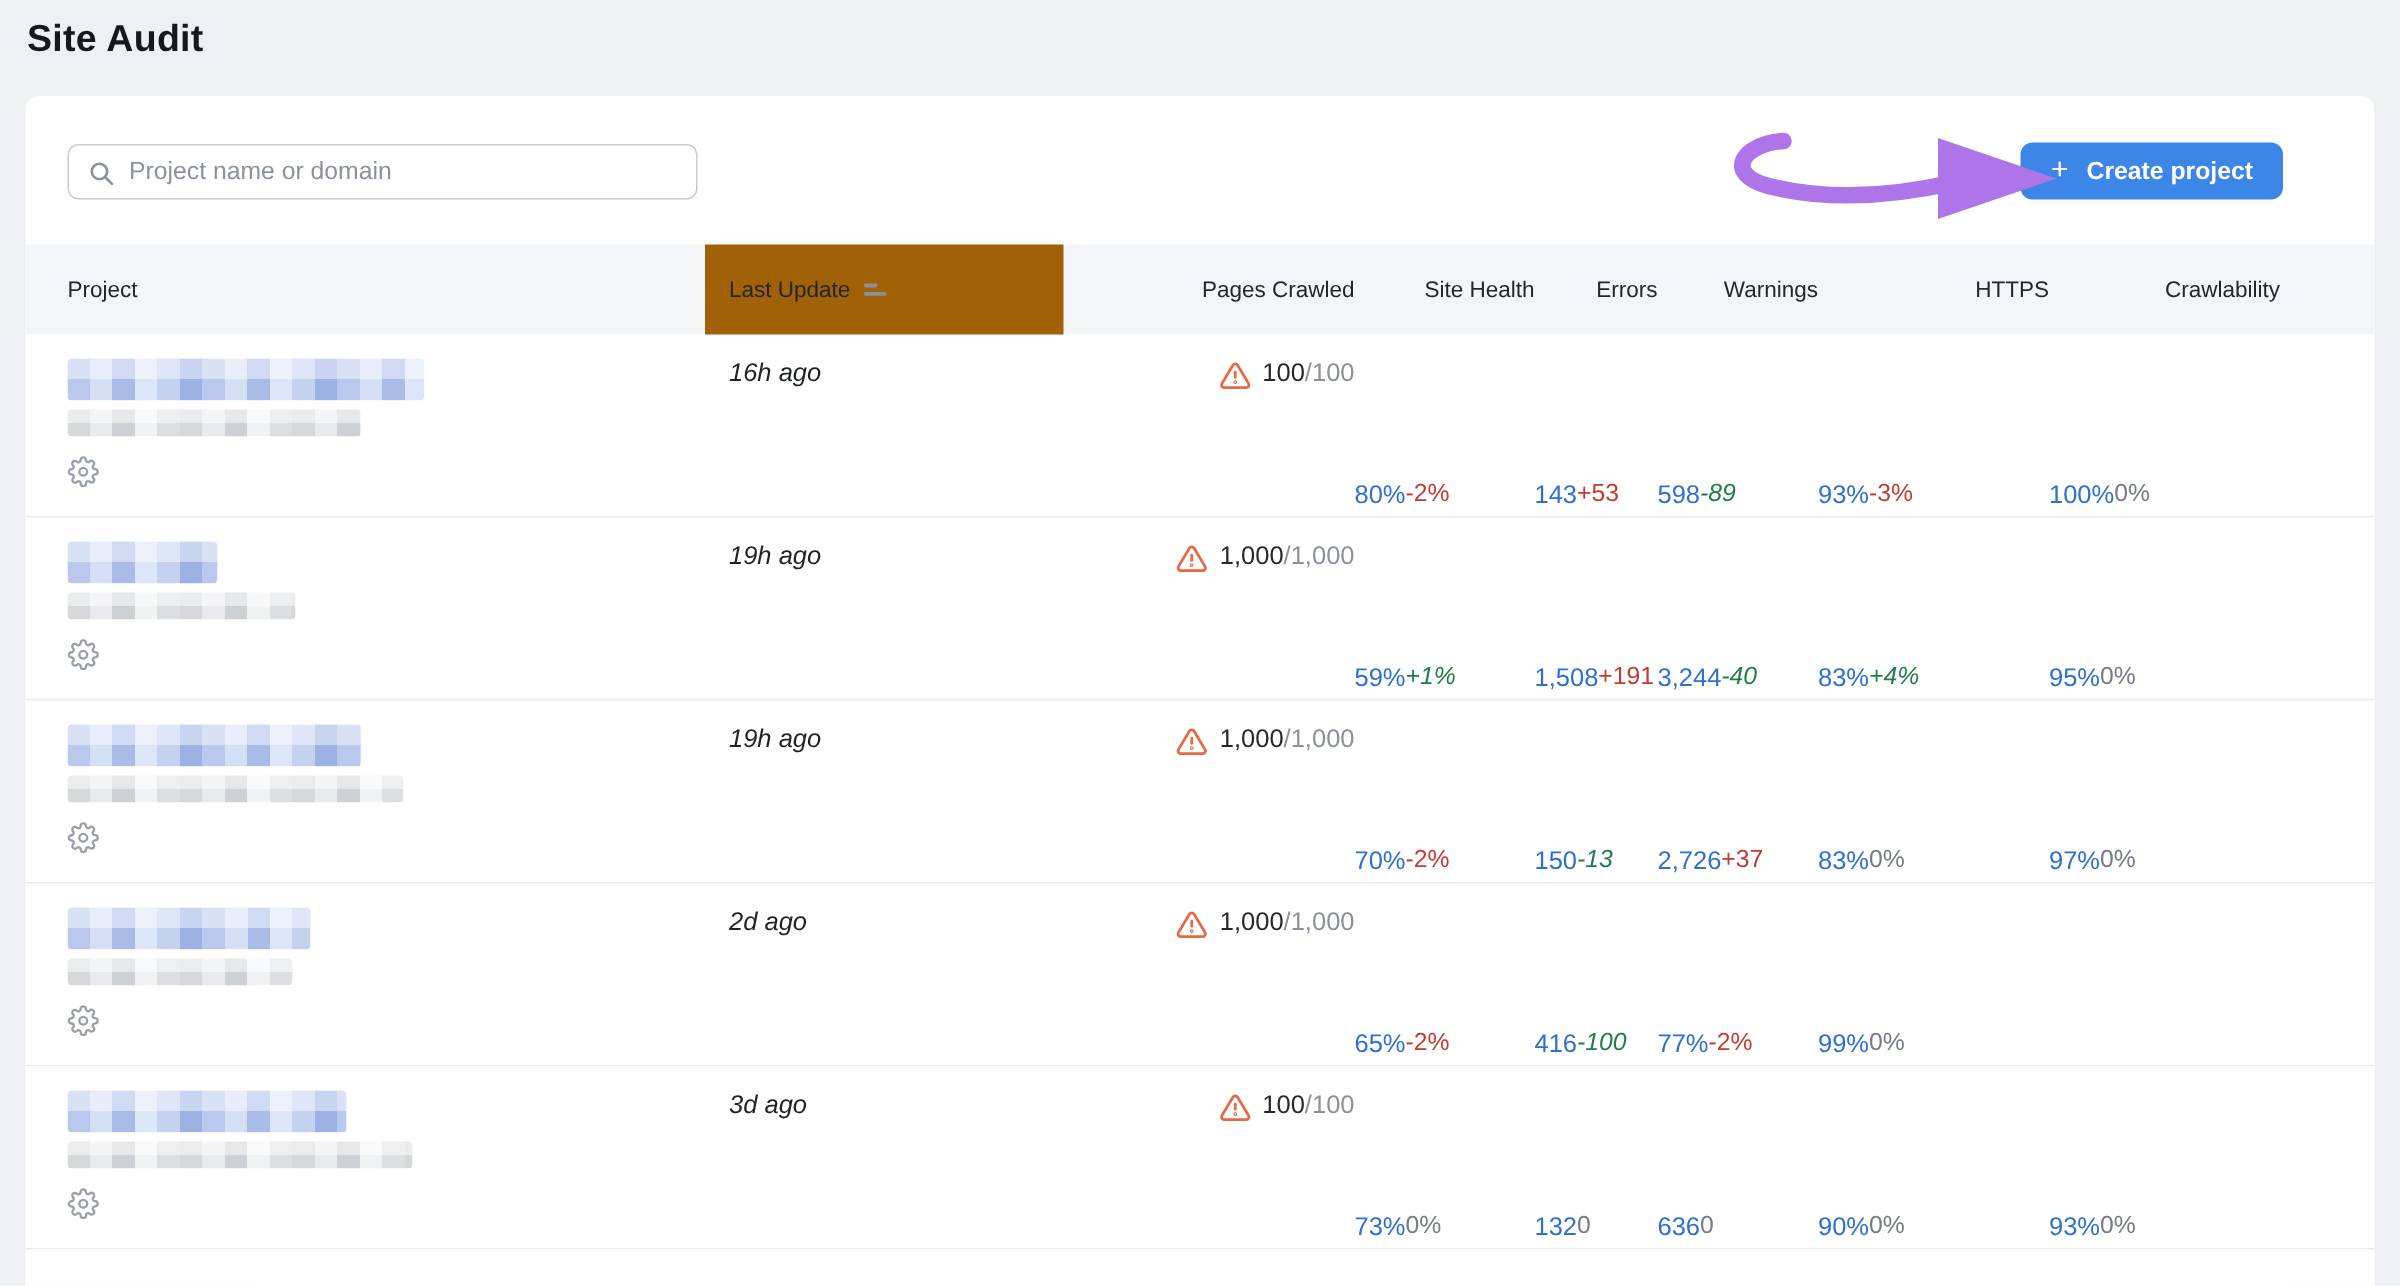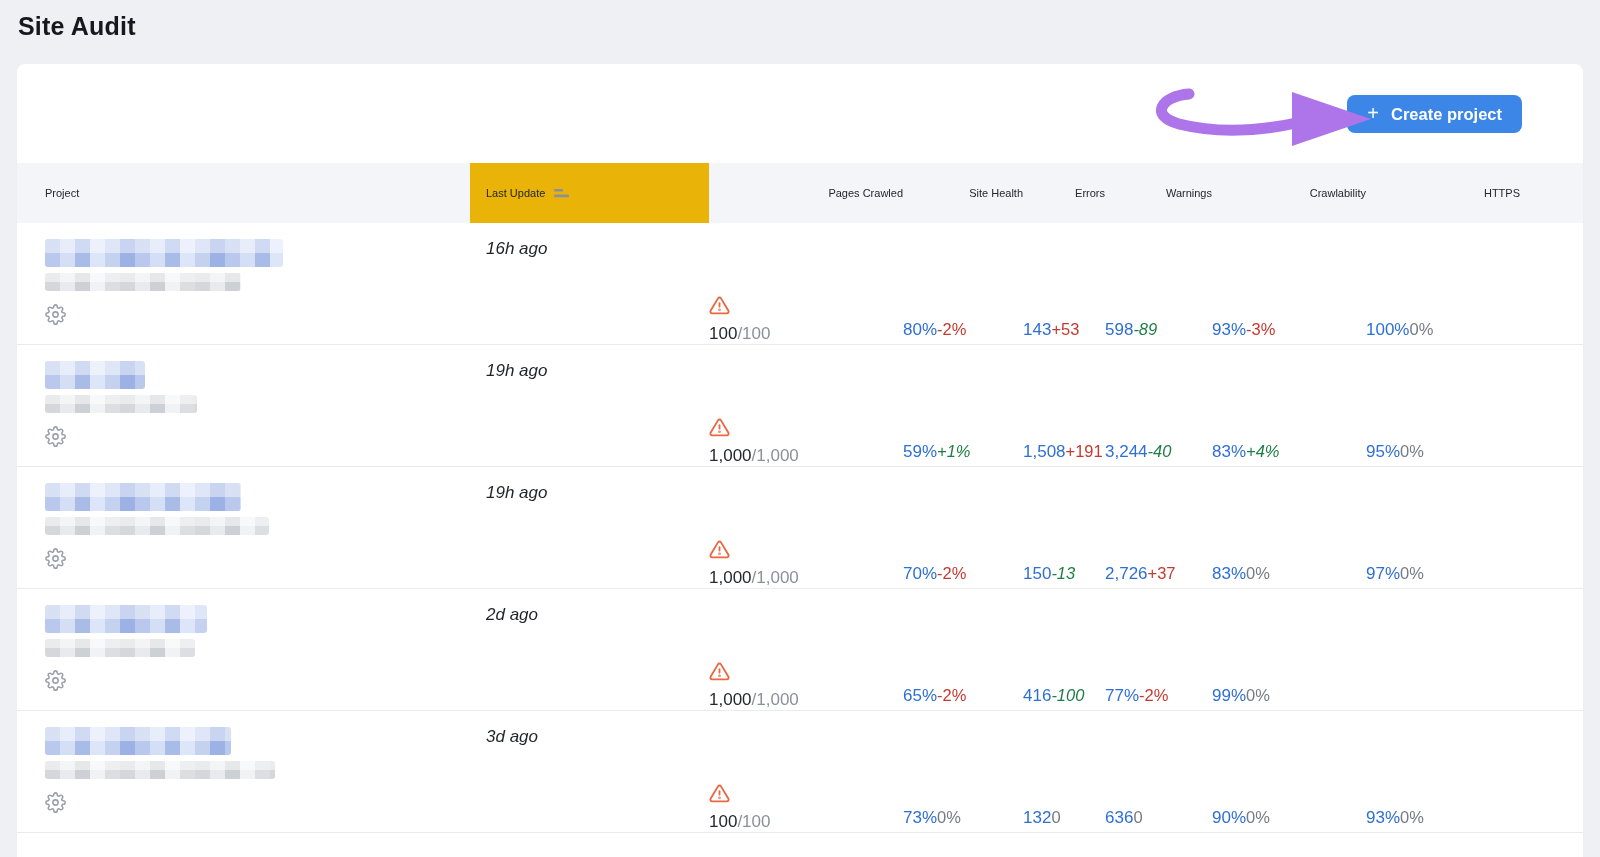--- a/index.html
+++ b/index.html
@@ -65,25 +65,25 @@
   .anno-arrow { position: absolute; left: 1112px; top: 16px; z-index: 3; pointer-events: none; }
 
   
   .thead, .row {
     display: grid;
     grid-template-columns: 453px 239px 194px 120px 82px 107px 154px 154px;
   }
   .thead {
     height: 60px;
     background: #f4f5f8;
-    font-size: 11px; color: #24262c;
+    font-size: 15px; color: #24262c;
   }
   .hcell { display: flex; align-items: center; cursor: pointer; }
   .h-project { padding-left: 28px; }
-  .h-last { background: #eab308; padding-left: 16px; gap: 9px; }
+  .h-last { background: #a16207; padding-left: 16px; gap: 9px; }
   .h-right { justify-content: flex-end; }
 
   .row { height: 122px; border-bottom: 1px solid #e9ebef; background: #fff; }
 
   .project-cell { padding: 16px 0 0 28px; }
   .blur { border-radius: 3px; }
   .blur-name {
     height: 28px;
     background-image:
       repeating-linear-gradient(0deg, rgba(255,255,255,0) 0 14px, rgba(255,255,255,.45) 14px 28px),
@@ -101,21 +101,20 @@
     background: none; border: 0; padding: 0;
     color: #9aa0ab; cursor: pointer; line-height: 0;
   }
 
   .lastupdate-cell { padding: 16px 0 0 16px; font-size: 17px; color: #1f2228; font-style: italic; }
 
   .pages-cell {
     padding-top: 16px;
     display: flex; justify-content: flex-end; align-items: flex-start; gap: 8px;
     font-size: 17px;
-    flex-direction: column;
   }
   .pages-cell .warn-icon { line-height: 0; margin-top: 1px; }
   .pages-val { color: #26282e; }
   .pages-total { color: #8b909b; }
 
   .metric-cell {
     padding-top: 16px;
     display: flex; flex-direction: row; align-items: flex-end;
     line-height: 29px; font-size: 17px;
   }
@@ -129,20 +128,27 @@
 </style>
 </head>
 <body>
 
 <div class="page">
   <h1 class="page-title">Site Audit</h1>
 
   <div class="card">
 
     <div class="toolbar">
+      <div class="search">
+        <svg width="19" height="19" viewBox="0 0 24 24" fill="none" stroke="#8b919d" stroke-width="2.2" stroke-linecap="round">
+          <circle cx="10.5" cy="10.5" r="6.5"></circle>
+            <line x1="15.6" y1="15.6" x2="21" y2="21"></line>
+        </svg>
+        <input type="text" placeholder="Project name or domain" style="">
+      </div>
 
       <button class="create-btn">
         <span class="plus">+</span>
         <span>Create project</span>
       </button>
 
       <svg class="anno-arrow" width="260" height="70" viewBox="0 0 260 70">
         <path d="M60,14 C32,16 20,36 50,44 C90,54 132,51 172,42" fill="none" stroke="#ae74e9" stroke-width="11" stroke-linecap="round"></path>
         <polygon points="163,12 163,66 242,39" fill="#ae74e9"></polygon>
       </svg>
@@ -165,24 +171,24 @@
       <div class="hcell h-right">
           <span>Site Health</span>
         </div>
       <div class="hcell h-right">
           <span>Errors</span>
         </div>
       <div class="hcell h-right">
           <span>Warnings</span>
         </div>
       <div class="hcell h-right">
+          <span>HTTPS</span>
+        </div>
+      <div class="hcell h-right">
           <span>Crawlability</span>
-        </div>
-      <div class="hcell h-right">
-          <span>HTTPS</span>
         </div>
     </div>
 
     <div id="rows">
   <div class="row">
     <div class="project-cell">
       <div class="blur blur-name" style="width: 238px;"></div>
       <div class="blur blur-domain" style="width: 196px;"></div>
       <button class="gear-btn">
         <svg width="21" height="21" viewBox="0 0 24 24" fill="none" stroke="currentColor" stroke-width="1.8" stroke-linecap="round" stroke-linejoin="round">

